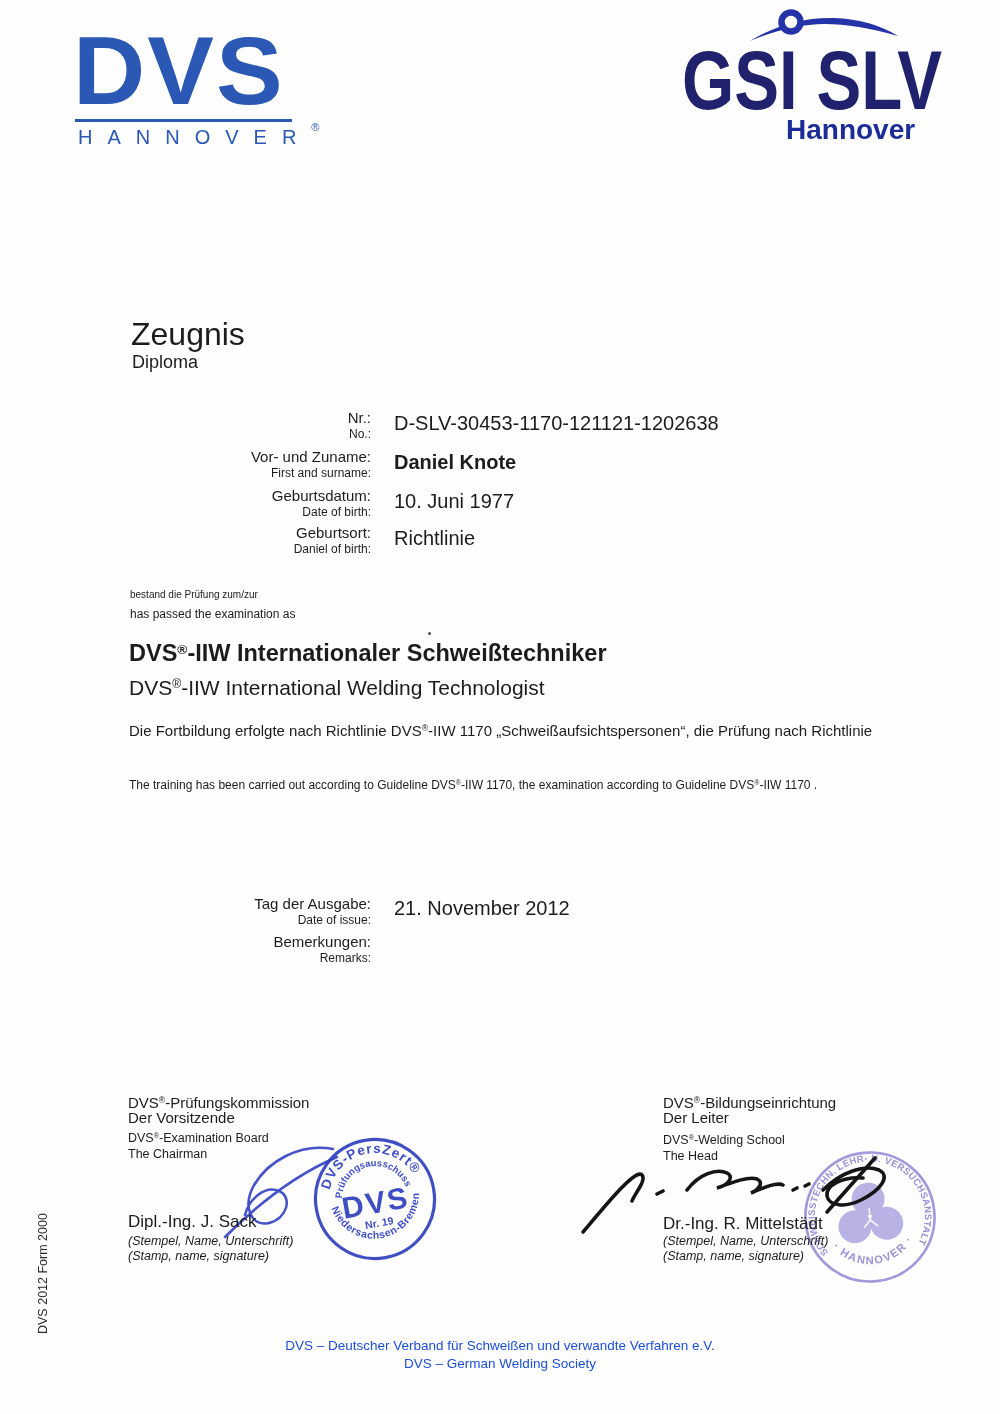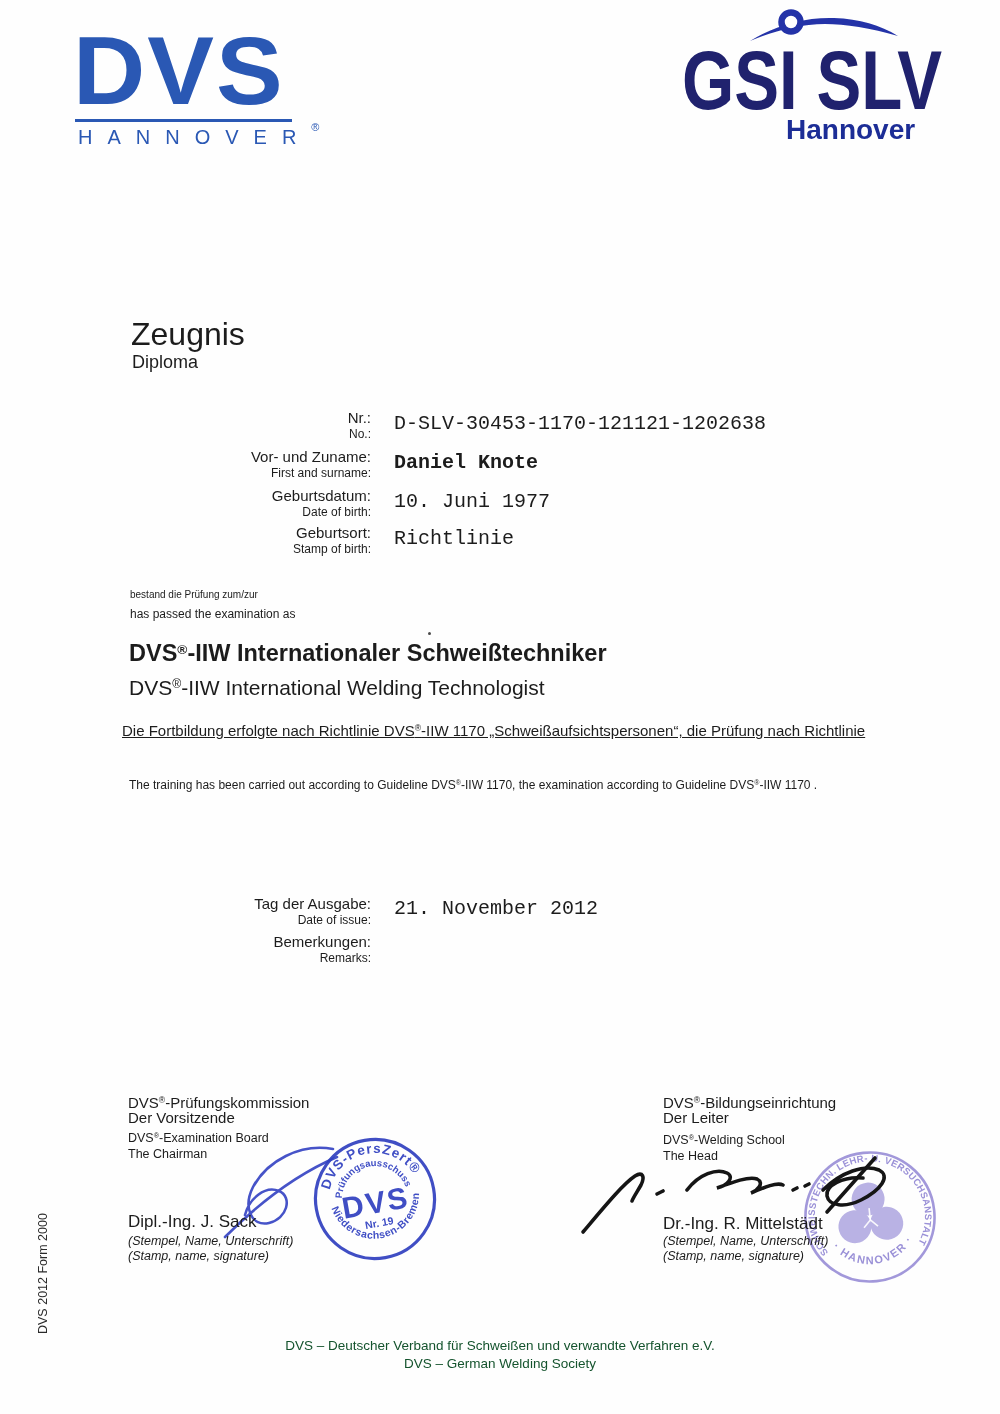--- a/index.html
+++ b/index.html
@@ -27,40 +27,40 @@
   .gsi-city{left:786px;top:114px;font-size:28px;font-weight:bold;color:#1c2d96;}
 
   
   .zeugnis{left:131px;top:316px;font-size:32px;}
   .diploma{left:132px;top:352px;font-size:18px;}
 
   
   .lab{left:130px;width:241px;text-align:right;}
   .lab-de{font-size:15px;}
   .lab-en{font-size:12px;}
-  .val{left:394px;font-size:20px;font-family:Liberation Mono, monospace;}
+  .val{left:394px;font-size:20px;font-family:Liberation Sans, sans-serif;}
   .val.bold{font-weight:bold;}
 
   
   .stmt-de{left:130px;top:589px;font-size:10px;}
   .stmt-en{left:130px;top:607px;font-size:12px;}
   .qual-de{left:129px;top:640px;font-size:23.5px;font-weight:bold;}
   .qual-en{left:129px;top:676px;font-size:21px;}
-  .para-de{left:122px;top:718px;width:800px;font-size:15px;line-height:25px;text-decoration:underline;}
+  .para-de{left:129px;top:718px;width:800px;font-size:15px;line-height:25px;}
   .para-en{left:129px;top:778px;width:800px;font-size:12px;}
   .stray-dot{left:428px;top:632px;width:3px;height:3px;border-radius:50%;background:#4a4a4a;}
 
   
   .sig-h1{font-size:15px;}
   .sig-h2{font-size:12.5px;}
   .sig-name{font-size:17px;}
   .sig-note{font-size:12.5px;font-style:italic;}
 
   
-  .footer-line{left:0;width:1000px;text-align:center;font-size:13.5px;color:#14532d;}
+  .footer-line{left:0;width:1000px;text-align:center;font-size:13.5px;color:#1d4ed8;}
   .form-code{left:36px;top:1334px;transform:rotate(-90deg);transform-origin:0 0;
     font-size:12.5px;color:#2a2a2a;white-space:nowrap;}
 
   svg{display:block;}
 </style>
 </head>
 <body>
 
 <div class="page">
 
@@ -85,21 +85,21 @@
 
   <div class="abs lab lab-de" style="top:448px">Vor- und Zuname:</div>
   <div class="abs lab lab-en" style="top:466px">First and surname:</div>
   <div class="abs val bold" style="top:451px">Daniel Knote</div>
 
   <div class="abs lab lab-de" style="top:487px">Geburtsdatum:</div>
   <div class="abs lab lab-en" style="top:505px">Date of birth:</div>
   <div class="abs val" style="top:490px">10. Juni 1977</div>
 
   <div class="abs lab lab-de" style="top:524px">Geburtsort:</div>
-  <div class="abs lab lab-en" style="top:542px">Stamp of birth:</div>
+  <div class="abs lab lab-en" style="top:542px">Daniel of birth:</div>
   <div class="abs val" style="top:527px">Richtlinie</div>
 
   <div class="abs stmt-de">bestand die Prüfung zum/zur</div>
   <div class="abs stmt-en">has passed the examination as</div>
 
   <div class="abs stray-dot"></div>
   <div class="abs qual-de">DVS<sup class="reg">®</sup>-IIW Internationaler Schweißtechniker</div>
   <div class="abs qual-en">DVS<sup class="reg">®</sup>-IIW International Welding Technologist</div>
 
   <div class="abs para-de" style="top:718px">Die Fortbildung erfolgte nach Richtlinie DVS<sup class="reg">®</sup>-IIW 1170  „Schweißaufsichtspersonen“, die Prüfung nach Richtlinie</div>

